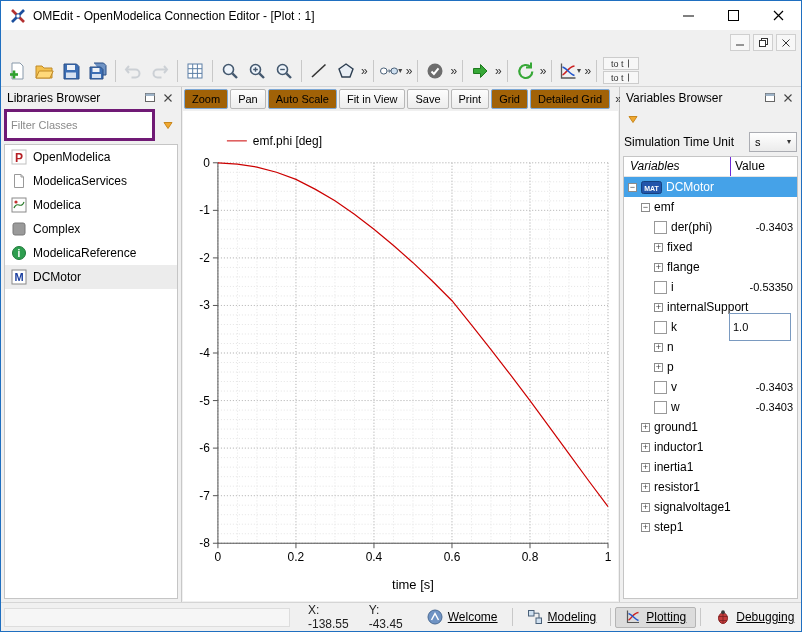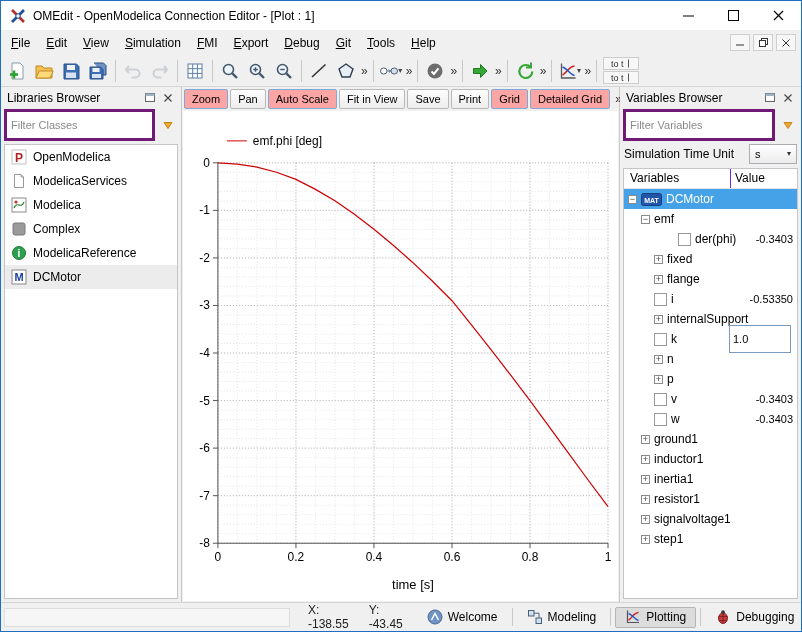--- a/index.html
+++ b/index.html
@@ -45,51 +45,51 @@
   .tree-box{flex:1;background:#fff;border:1px solid #c5c5c5;margin:2px 3px 3px 3px;display:flex;flex-direction:column;overflow:hidden;}
   .tree-header{flex:0 0 22px;display:flex;align-items:center;padding:0 6px;font-size:12px;border-bottom:1px solid #ececec;background:#fff;}
   .lib-rows{flex:1;overflow:hidden;}
   .lib-row{height:24px;display:flex;align-items:center;gap:6px;padding:0 6px;font-size:12px;white-space:nowrap;}
   .lib-row.selected{background:#ececec;}
 
   
   .center{flex:1;display:flex;flex-direction:column;min-width:0;border-left:1px solid #c8c8c8;border-right:1px solid #c8c8c8;background:#f0f0f0;}
   .plot-tabs{flex:0 0 24px;display:flex;align-items:center;gap:2px;padding:2px 2px;}
   .ptab{height:20px;padding:0 7px;display:flex;align-items:center;font-size:11px;border:1px solid #b8b8b8;background:linear-gradient(#fdfdfd,#ededed);border-radius:2px;white-space:nowrap;}
-  .ptab.checked{background:#fca5a5;border-color:#7fa9d6;}
+  .ptab.checked{background:#a16207;border-color:#7fa9d6;}
   .ptab-overflow{margin-left:auto;font-size:12px;color:#333;padding:0 3px;}
   .plot-area{flex:1;background:#fff;margin:0 1px 1px 1px;position:relative;}
   .plot-area svg{position:absolute;inset:0;width:100%;height:100%;}
 
   
   .vb-sim-row{display:flex;align-items:center;padding:2px 4px;font-size:12px;}
   .combo{margin-left:auto;width:48px;height:20px;border:1px solid #abadb3;background:linear-gradient(#fff,#ebebeb);display:flex;align-items:center;padding:0 5px;font-size:11px;}
   .combo .dd{margin-left:auto;font-size:8px;color:#333;}
   .vb-box{flex:1;background:#fff;border:1px solid #c5c5c5;margin:2px 3px 3px 3px;display:flex;flex-direction:column;overflow:hidden;}
   .vb-cols{flex:0 0 20px;display:flex;font-size:12px;border-bottom:1px solid #e4e4e4;background:#fff;}
-  .vb-col-var{flex:1;padding:2px 6px;border-right:1px solid #6d28d9;}
+  .vb-col-var{flex:1;padding:2px 6px;border-right:1px solid #6d28d9;font-style:italic;}
   .vb-col-val{width:66px;padding:2px 4px;}
   .var-rows{flex:1;overflow:hidden;}
   .var-row{height:20px;display:flex;align-items:center;font-size:12px;white-space:nowrap;}
   .var-row.selected{background:#45a2e8;color:#fff;}
   .vr-main{flex:1;display:flex;align-items:center;gap:4px;min-width:0;}
   .expander{width:9px;height:9px;border:1px solid #8b8b8b;background:#fff;font-size:9px;line-height:7px;text-align:center;color:#444;flex:0 0 9px;}
   .var-row.selected .expander{color:#444;}
   .cb{width:13px;height:13px;border:1px solid #999;background:#fff;flex:0 0 13px;position:relative;}
   .cb.checked::after{content:"✓";position:absolute;left:1px;top:-2px;font-size:12px;color:#1464c0;}
   .vr-value{width:68px;flex:0 0 68px;text-align:right;padding-right:4px;font-size:11px;display:flex;justify-content:flex-end;align-items:center;}
   .vr-input{width:62px;height:28px;border:1px solid #7a9ac0;background:#fff;font-size:11px;padding:0 3px;text-align:left;display:flex;align-items:center;}
 
   
   .statusbar{flex:0 0 27px;display:flex;align-items:center;background:#f0f0f0;border-top:1px solid #d5d5d5;padding:0 3px;font-size:12px;}
   .sb-progress{flex:0 0 286px;height:19px;border:1px solid #ddd;background:#f6f6f6;margin-right:4px;}
   .sb-sep{width:1px;height:18px;background:#c8c8c8;margin:0 4px;}
   .sb-coord{padding:0 6px;color:#222;}
   .sb-spacer{flex:1;}
-  .sb-btn{height:21px;display:flex;align-items:center;gap:5px;padding:0 9px;border:1px solid transparent;border-radius:2px;}
+  .sb-btn{height:21px;display:flex;align-items:center;gap:5px;padding:0 9px;border:1px solid transparent;border-radius:2px;text-decoration:underline;}
   .sb-btn.active{background:#dcdcdc;border-color:#b5b5b5;}
   .icon{display:inline-flex;align-items:center;justify-content:center;line-height:0;}
 </style>
 </head>
 <body>
 
 <div class="window">
 
   <div class="titlebar">
     <span class="icon app-logo">
@@ -118,32 +118,20 @@
     <div class="win-btn">
         <span class="icon">
           <svg width="11" height="11">
             <path d="M1 1 L10 10 M10 1 L1 10" stroke="#000" stroke-width="1.2"></path>
           </svg>
         </span>
       </div>
   </div>
 
   <div class="menubar">
-    <div class="menu-items">
-        <div class="menu-item">File</div>
-        <div class="menu-item">Edit</div>
-        <div class="menu-item">View</div>
-        <div class="menu-item">Simulation</div>
-        <div class="menu-item">FMI</div>
-        <div class="menu-item">Export</div>
-        <div class="menu-item">Debug</div>
-        <div class="menu-item">Git</div>
-        <div class="menu-item">Tools</div>
-        <div class="menu-item">Help</div>
-      </div>
     <div class="mdi-btns">
       <div class="mdi-btn">
           <span class="icon">
             <svg width="8" height="8">
               <line x1="0" y1="6" x2="8" y2="6" stroke="#333"></line>
             </svg>
           </span>
         </div>
       <div class="mdi-btn">
           <span class="icon">
@@ -586,21 +574,20 @@
           </div>
         <div class="ph-btn">
             <span class="icon">
               <svg width="8" height="8">
                 <path d="M0.5 0.5 L7.5 7.5 M7.5 0.5 L0.5 7.5" stroke="#444" stroke-width="1.1"></path>
               </svg>
             </span>
           </div>
       </div>
       <div class="filter-row">
-        <input class="filter-input" placeholder="Filter Variables" style="">
         <div class="filter-btn">
             <span class="icon">
               <svg width="12" height="12">
                 <path d="M2 3.5 h8 l-4 6 z" fill="#f0a830" stroke="#c8871d"></path>
               </svg>
             </span>
           </div>
       </div>
       <div class="vb-sim-row">
         <span>Simulation Time Unit</span>
@@ -627,21 +614,21 @@
                 <span class="vr-label">DCMotor</span>
               </div>
             </div>
             <div class="var-row">
               <div class="vr-main" style="padding-left: 17px;">
                 <span class="expander">−</span>
                 <span class="vr-label">emf</span>
               </div>
             </div>
             <div class="var-row">
-              <div class="vr-main" style="padding-left: 30px; margin-left: 24px;">
+              <div class="vr-main" style="padding-left: 30px;">
                 <span class="cb"></span>
                 <span class="vr-label">der(phi)</span>
               </div>
               <div class="vr-value">
                 <span>-0.3403</span>
               </div>
             </div>
             <div class="var-row">
               <div class="vr-main" style="padding-left: 30px;">
                 <span class="expander">+</span>

